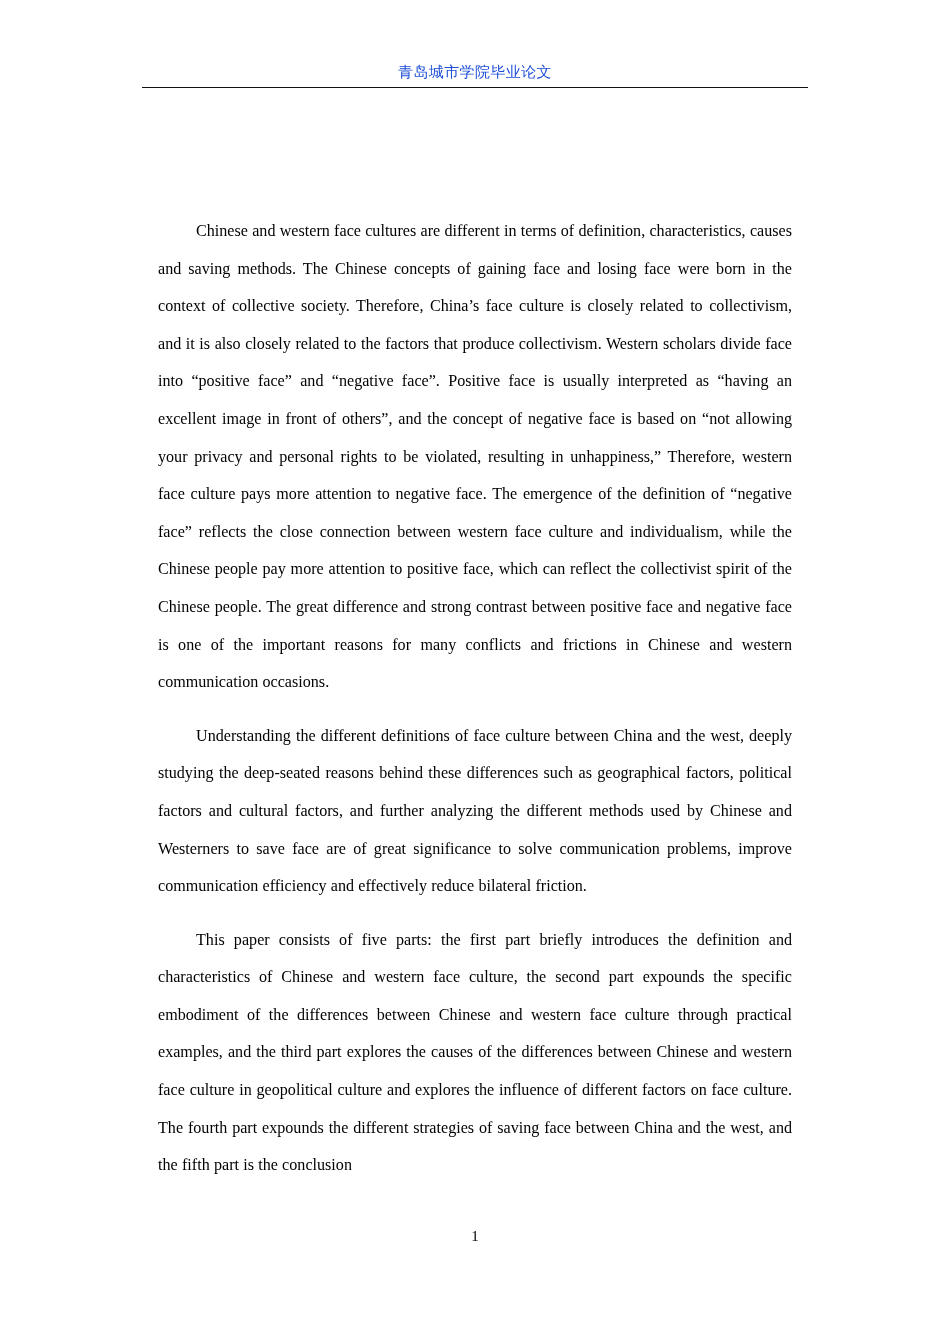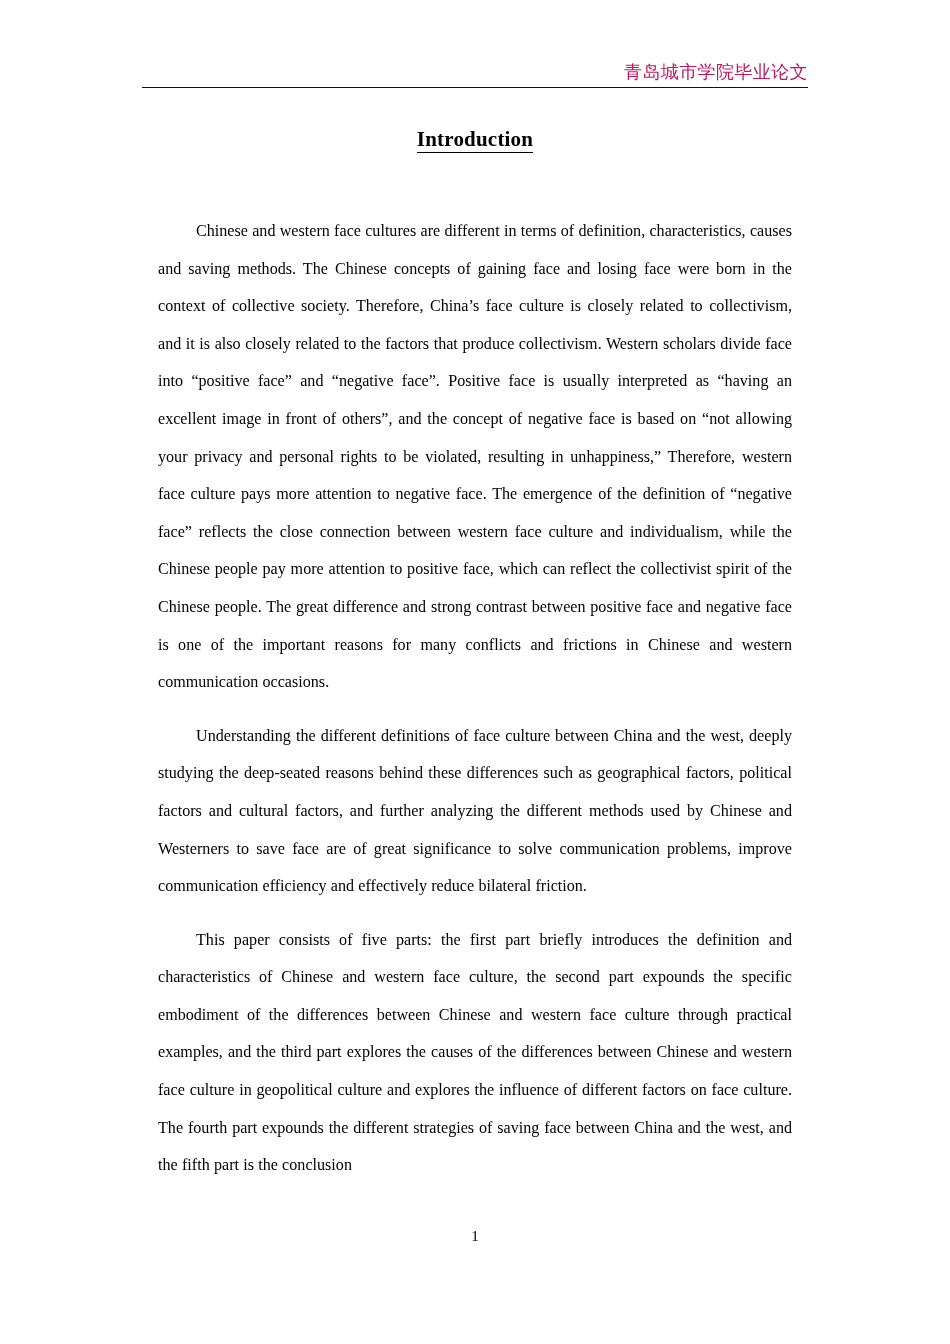--- a/index.html
+++ b/index.html
@@ -27,24 +27,24 @@
 
   
   .header-block {
     position: absolute;
     left: 142px;
     top: 62px;
     width: 666px;
   }
   .header-title {
     font-family: "DejaVu Sans", "Liberation Sans", sans-serif;
-    font-size: 18px;
+    font-size: 15px;
     line-height: 20px;
-    text-align: right;
-    color: #be185d;
+    text-align: center;
+    color: #1d4ed8;
     letter-spacing: 0.4px;
     white-space: nowrap;
   }
   .header-rule {
     margin-top: 5px;
     width: 666px;
     height: 0;
     border-top: 1.6px solid #111111;
   }
 
@@ -107,23 +107,20 @@
 </head>
 <body>
 
 <div class="page">
 
   <div class="header-block">
     <div class="header-title">青岛城市学院毕业论文</div>
     <div class="header-rule"></div>
   </div>
 
-  <div class="doc-title">
-    <span>Introduction</span>
-  </div>
 
   <div class="body-area">
     <p class="para">Chinese and western face cultures are different in terms of definition, characteristics, causes and saving methods. The Chinese concepts of gaining face and losing face were born in the context of collective society. Therefore, China’s face culture is closely related to collectivism, and it is also closely related to the factors that produce collectivism. Western scholars divide face into “positive face” and “negative face”. Positive face is usually interpreted as “having an excellent image in front of others”, and the concept of negative face is based on “not allowing your privacy and personal rights to be violated, resulting in unhappiness,” Therefore, western face culture pays more attention to negative face. The emergence of the definition of “negative face” reflects the close connection between western face culture and individualism, while the Chinese people pay more attention to positive face, which can reflect the collectivist spirit of the Chinese people. The great difference and strong contrast between positive face and negative face is one of the important reasons for many conflicts and frictions in Chinese and western communication occasions.</p>
     <p class="para">Understanding the different definitions of face culture between China and the west, deeply studying the deep-seated reasons behind these differences such as geographical factors, political factors and cultural factors, and further analyzing the different methods used by Chinese and Westerners to save face are of great significance to solve communication problems, improve communication efficiency and effectively reduce bilateral friction.</p>
     <p class="para continued">This paper consists of five parts: the first part briefly introduces the definition and characteristics of Chinese and western face culture, the second part expounds the specific embodiment of the differences between Chinese and western face culture through practical examples, and the third part explores the causes of the differences between Chinese and western face culture in geopolitical culture and explores the influence of different factors on face culture. The fourth part expounds the different strategies of saving face between China and the west, and the fifth part is the conclusion</p>
   </div>
 
   <div class="page-number">1</div>
 
 </div>

